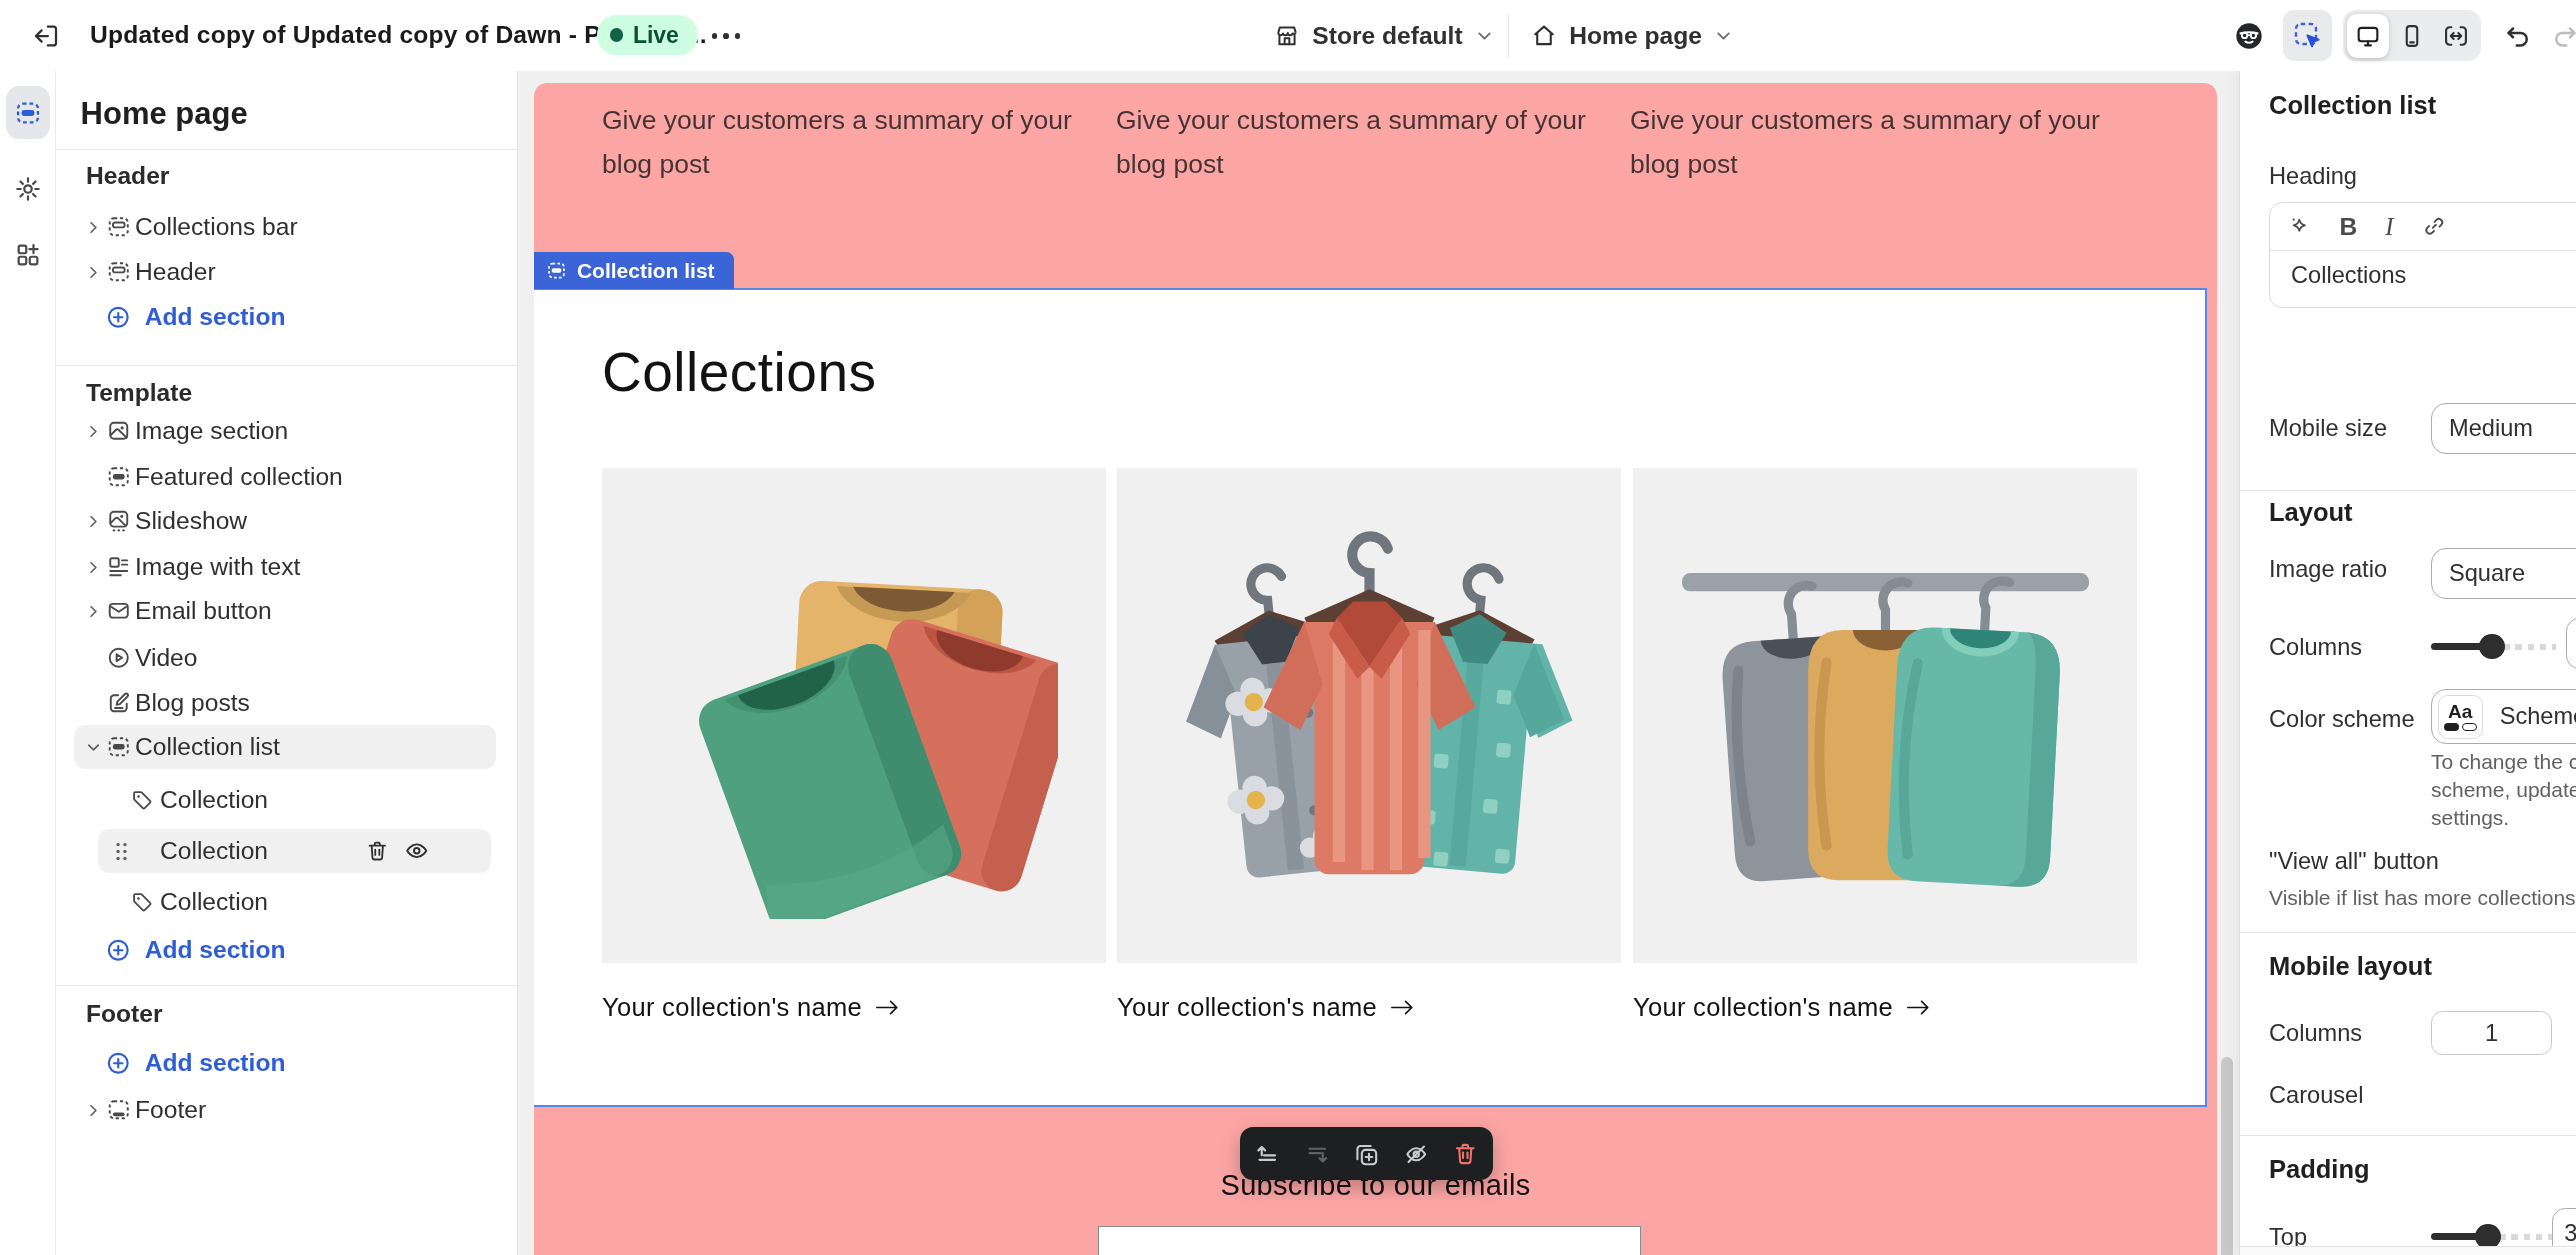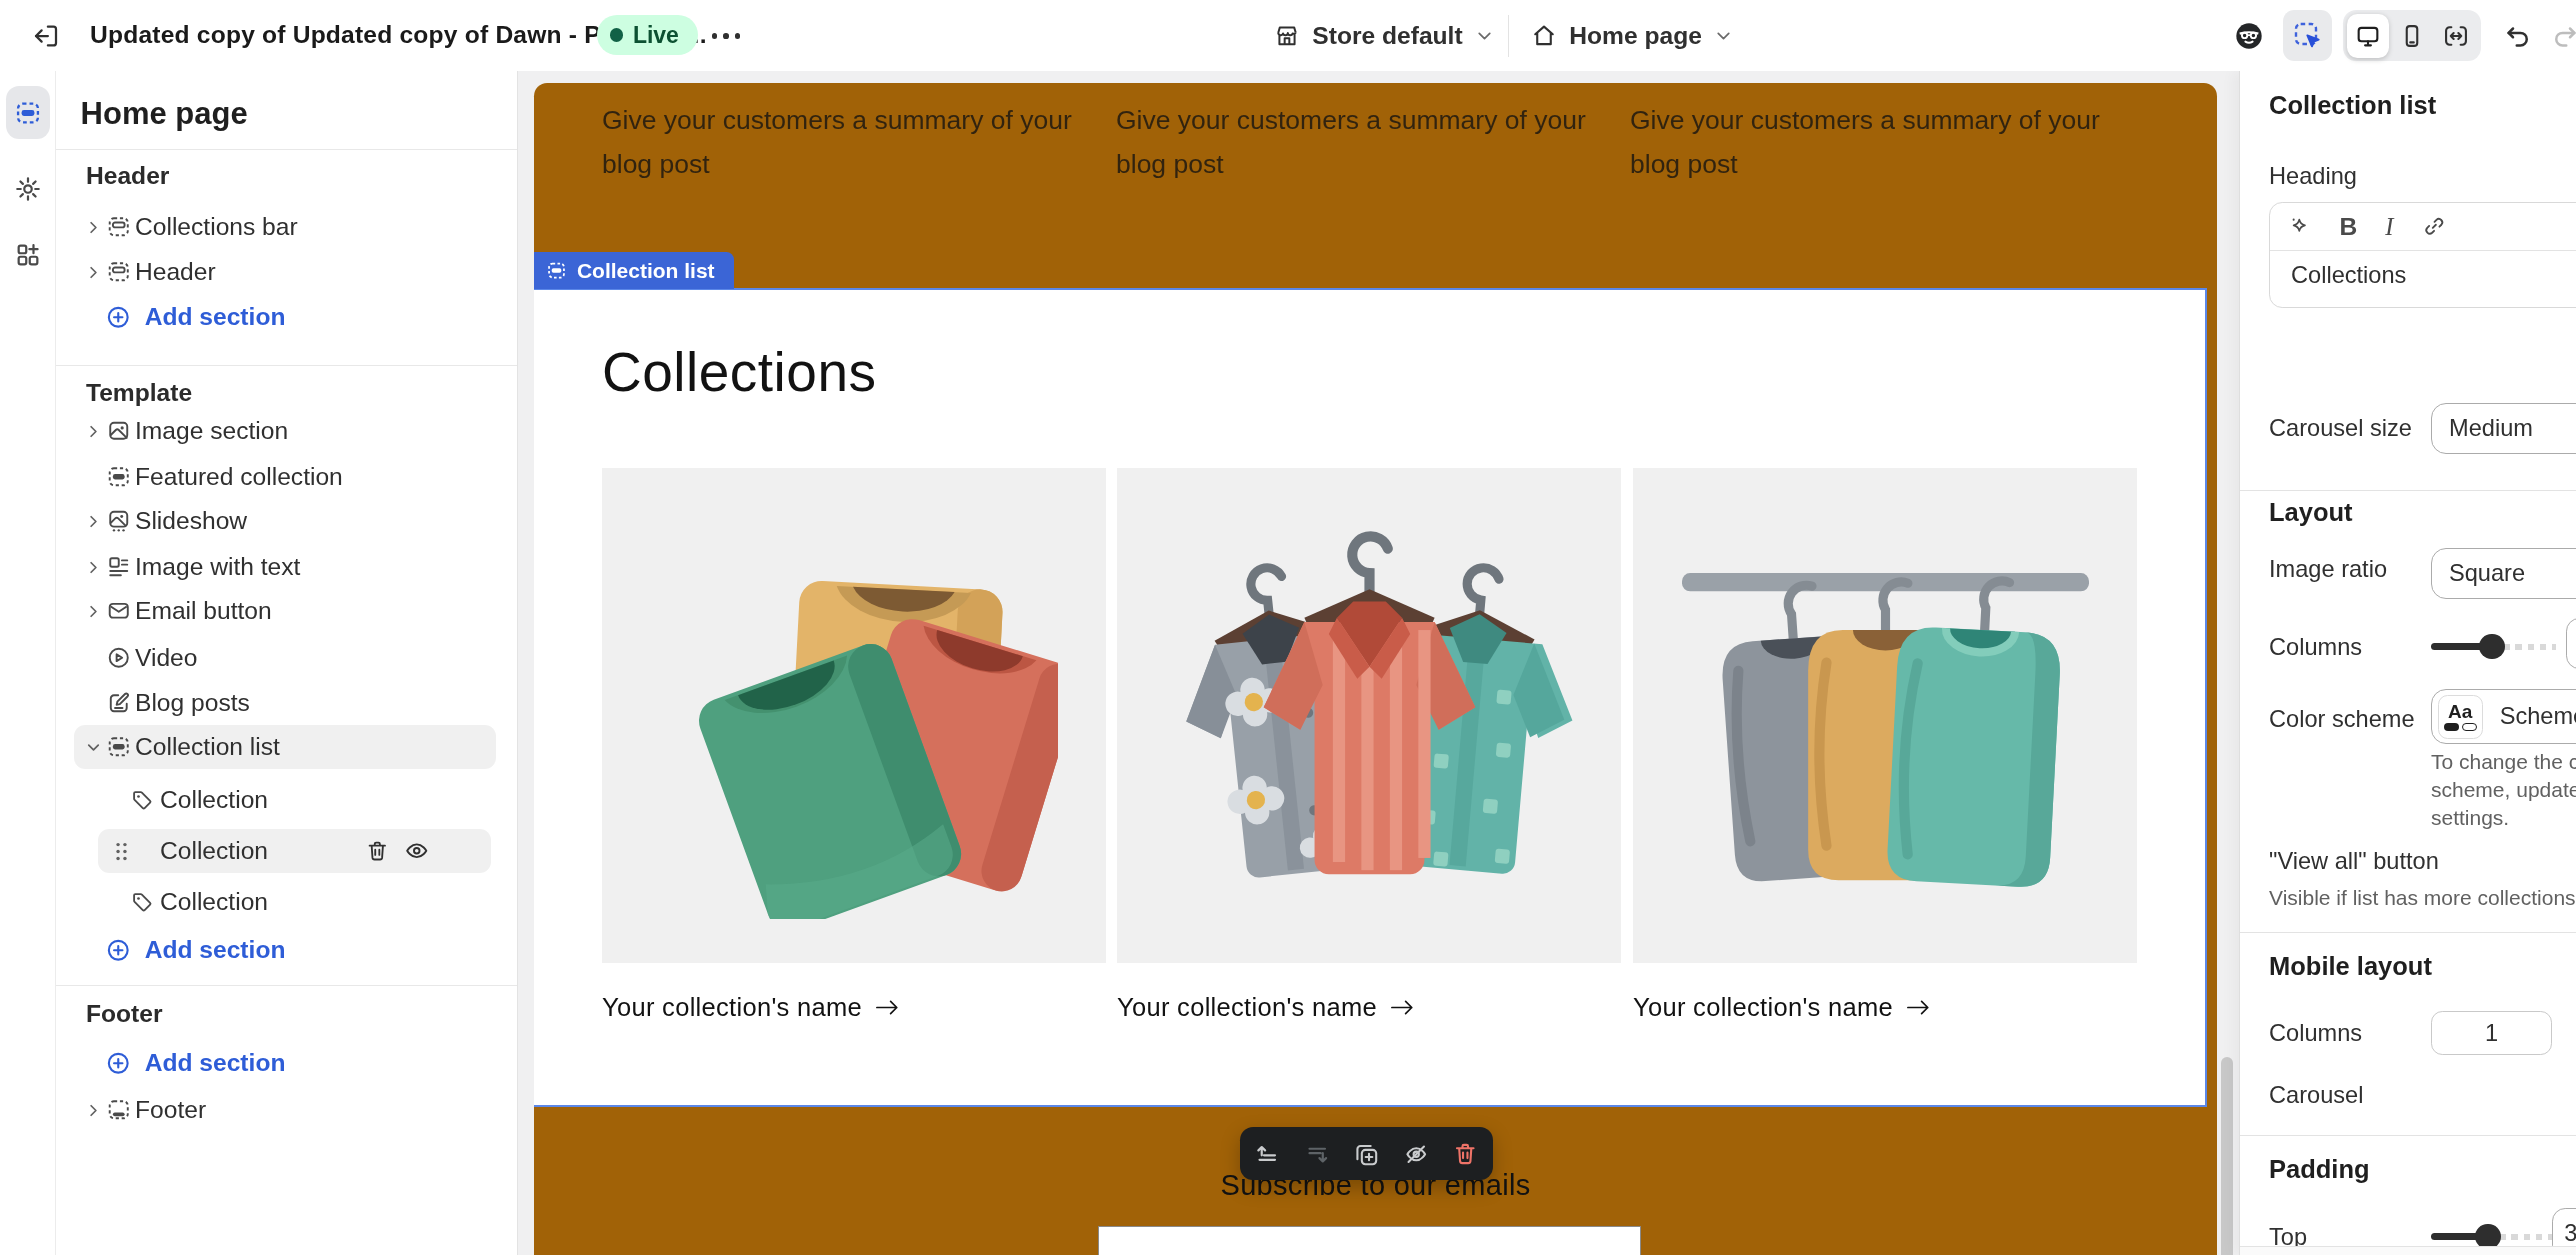--- a/index.html
+++ b/index.html
@@ -44,21 +44,21 @@
   .trow.selected .chev{left:7.6px;} .trow.selected .tico{left:31px;} .trow.selected .tlabel{left:61px;}
   .trow.hovered { left:42px; width:393px; background:#f0f0f0; border-radius:11.3px; }
   .trow.hovered .drag { position:absolute; left:13.2px; }
   .trow.hovered .tlabel { left:62px; }
   .rowact { position:absolute; top:9.5px; width:28px; height:24.6px; display:flex; align-items:center; justify-content:center; cursor:pointer; }
   .addrow { position:absolute; left:49px; height:44px; display:flex; align-items:center; gap:13.2px; cursor:pointer; }
   .addrow span { font-size:24.6px; color:#2e5dd7; font-weight:600; }
 
   
   .main { position:absolute; left:518px; top:71px; width:1721px; bottom:0; background:#f0f0f1; }
-  .canvas { position:absolute; left:16px; top:12.3px; width:1683px; height:1173px; background:#a16207; border-radius:13.2px 13.2px 0 0; overflow:hidden; }
+  .canvas { position:absolute; left:16px; top:12.3px; width:1683px; height:1173px; background:#fca5a5; border-radius:13.2px 13.2px 0 0; overflow:hidden; }
   .blogcol { position:absolute; top:15px; width:492px; font-size:26.5px; line-height:44px; color:rgba(18,18,18,.78); }
   .selbadge { position:absolute; left:-6.6px; top:169px; height:37px; background:#3b65d6; border-radius:7.6px 7.6px 0 0; display:flex; align-items:center; gap:9.5px; padding:0 19px; z-index:6; }
   .selbadge span { color:#fff; font-size:21px; font-weight:600; }
   .selrect { position:absolute; left:-6.6px; top:205px; width:1680px; height:819px; border:2.8px solid #5b87e8; background:#fff; z-index:2; }
   .h-collections { position:absolute; left:68px; top:257px; font-size:55px; font-weight:400; color:#121212; z-index:3; letter-spacing:0.5px; }
   .card { position:absolute; top:385px; width:504px; height:495px; background:#f0f0f0; z-index:3; display:flex; align-items:center; justify-content:center; }
   .clink { position:absolute; top:910px; display:flex; align-items:center; gap:13.2px; z-index:3; cursor:pointer; }
   .clink span { font-size:25.5px; color:#121212; letter-spacing:0.3px; }
   .subtext { position:absolute; left:0; top:1086px; width:100%; text-align:center; font-size:29px; color:#121212; z-index:3; letter-spacing:0.3px; }
   .emailbox { position:absolute; left:564px; top:1143px; width:543px; height:57px; border:1.9px solid #8a8a8a; background:#fff; z-index:3; }
@@ -656,21 +656,21 @@
         <span class="ebtn">
             <svg width="24.6" height="24.6" viewBox="0 0 24 24" fill="none" stroke="#4a4a4a" stroke-width="1.8" stroke-linecap="round">
               <path d="M10.5 13.5 13.5 10.5"></path>
               <path d="m12.2 7.6 1.9-1.9a3.4 3.4 0 0 1 4.8 4.8l-1.9 1.9M11.8 16.4l-1.9 1.9a3.4 3.4 0 0 1-4.8-4.8l1.9-1.9"></path>
             </svg>
           </span>
       </div>
       <div class="eval">Collections</div>
     </div>
 
-    <div class="p-label" style="top:344px;">Carousel size</div>
+    <div class="p-label" style="top:344px;">Mobile size</div>
     <div class="selectbox" style="left:191px;top:332px;width:284px;">Medium</div>
 
     <div class="p-div" style="top:419px;"></div>
     <div class="p-sect" style="top:427px;">Layout</div>
 
     <div class="p-label" style="top:485px;">Image ratio</div>
     <div class="selectbox" style="left:191px;top:477px;width:284px;">Square</div>
 
     <div class="p-label" style="top:563px;">Columns</div>
     <div class="slider" style="left:191px;top:559px;">

